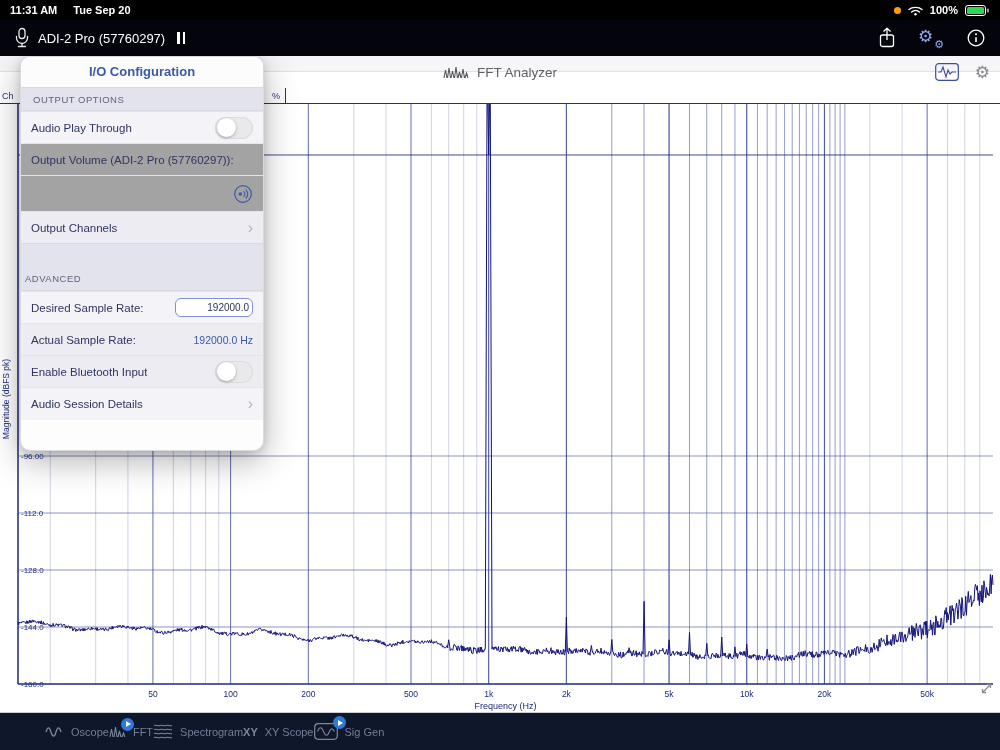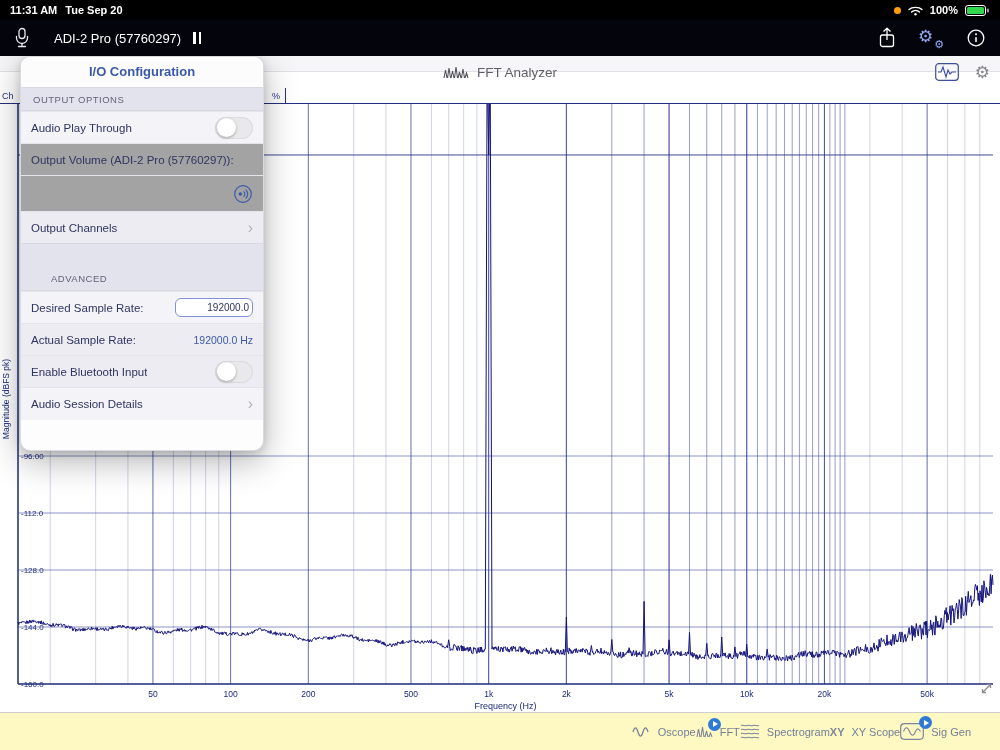--- a/index.html
+++ b/index.html
@@ -4,28 +4,28 @@
 <style>
   html,body{margin:0;padding:0;}
   body{width:1000px;height:750px;overflow:hidden;background:#fff;
        font-family:"Liberation Sans",sans-serif;-webkit-font-smoothing:antialiased;}
   .screen{position:relative;width:1000px;height:750px;background:#fff;overflow:hidden;}
 
   
   .status-bar{position:absolute;top:0;left:0;width:1000px;height:20px;background:#000;
               color:#fff;display:flex;justify-content:space-between;align-items:center;
               padding:0 10px;box-sizing:border-box;font-size:11px;font-weight:600;z-index:30;}
-  .sb-left{display:flex;gap:8px;align-items:center;}
+  .sb-left{display:flex;gap:16px;align-items:center;}
   .sb-right{display:flex;gap:7px;align-items:center;}
   .mic-dot{width:7px;height:7px;border-radius:50%;background:#ff9f0a;display:inline-block;}
 
   
   .app-toolbar{position:absolute;top:20px;left:0;width:1000px;height:36px;background:#04040d;
                display:flex;align-items:center;color:#fff;padding:0 14px;box-sizing:border-box;z-index:30;}
-  .device-title{font-size:13px;margin-left:24px;}
+  .device-title{font-size:13px;margin-left:8px;}
   .pause{display:inline-flex;gap:3px;margin-left:12px;cursor:default;}
   .pause i{display:block;width:2.5px;height:12px;background:#fff;}
   .tb-right{margin-left:auto;display:flex;align-items:center;gap:22px;}
   .gears{position:relative;display:inline-block;width:26px;height:20px;color:#93a6ef;line-height:1;}
   .gears b{font-weight:400;font-size:17px;position:absolute;left:0;top:0;}
   .gears i{font-style:normal;font-size:11px;position:absolute;right:0;bottom:-2px;}
 
   
   .subtoolbar{position:absolute;top:56px;left:0;width:1000px;height:16px;background:#f6f6f8;
               border-bottom:1px solid #e2e2e6;box-sizing:border-box;z-index:5;}
@@ -56,40 +56,40 @@
   .section-h{height:24px;background:#e3e3ee;color:#62627a;font-size:9.5px;letter-spacing:.5px;
              padding:0 12px;display:flex;align-items:center;border-top:1px solid #d9d9e2;
              border-bottom:1px solid #d9d9e2;box-sizing:border-box;}
   .pop-row{height:32px;display:flex;align-items:center;justify-content:space-between;
            padding:0 10px;color:#2e3560;font-size:11.5px;box-sizing:border-box;
            border-top:1px solid #e4e4ea;}
   .pop-row:first-of-type{border-top:none;}
   .h36{height:36px;} .h33{height:33px;}
   .bg-a{background:#f3f3f8;} .bg-b{background:#a3a3a3;} .bg-c{background:#ececf2;}
   .adv{height:48px;background:#e3e3ee;display:flex;align-items:flex-end;
-       padding:0 30px 6px;color:#62627a;font-size:9.5px;letter-spacing:.5px;
+       padding:0 4px 6px;color:#62627a;font-size:9.5px;letter-spacing:.5px;
        box-sizing:border-box;border-top:1px solid #d9d9e2;border-bottom:1px solid #d9d9e2;}
   .vol-row{justify-content:flex-end;}
   .chev{font-size:16px;color:#b4b4bc;line-height:1;margin-left:6px;}
   .toggle{width:38px;height:22px;border-radius:11px;background:#e9e9eb;position:relative;
           box-shadow:inset 0 0 0 1px #dcdce0;flex:0 0 auto;cursor:default;}
   .toggle .knob{position:absolute;top:1.5px;left:1.5px;width:19px;height:19px;border-radius:50%;
                 background:#fff;box-shadow:0 1px 3px rgba(0,0,0,.3);}
   .toggle.on{background:#1f2d78;box-shadow:none;}
   .toggle.on .knob{left:17.5px;}
   .rate-input{width:70px;height:17px;border:1px solid #8191d9;border-radius:6px;background:#fff;
               color:#2e3560;font-size:10px;text-align:right;padding:0 3px;box-sizing:content-box;
               font-family:"Liberation Sans",sans-serif;}
   .rate-value{color:#3a59a8;font-size:10.5px;}
   .lbl{white-space:nowrap;overflow:hidden;}
 
   
-  .tabbar{position:absolute;top:712px;left:0;width:1000px;height:38px;background:#fef9c3;
+  .tabbar{position:absolute;top:712px;left:0;width:1000px;height:38px;background:#0f172a;
           border-top:1px solid #cdcdd2;box-sizing:border-box;display:flex;align-items:center;
-          justify-content:flex-end;padding:0 29px;z-index:10;}
+          justify-content:flex-start;padding:0 45px;z-index:10;}
   .tab{display:flex;align-items:center;gap:7px;color:#747e96;font-size:11px;cursor:default;}
   .ticon{position:relative;display:inline-flex;align-items:center;}
   .ticon svg{display:block;}
   .xy{font-size:11px;font-weight:700;color:#7d8799;letter-spacing:0;}
   .badge{position:absolute;top:-7px;right:-8px;width:13px;height:13px;border-radius:50%;
          background:#2e7ad7;display:flex;align-items:center;justify-content:center;}
   .tri{display:block;width:0;height:0;border-left:5px solid #fff;border-top:3.5px solid transparent;
        border-bottom:3.5px solid transparent;margin-left:2px;}
 </style>
 </head>

